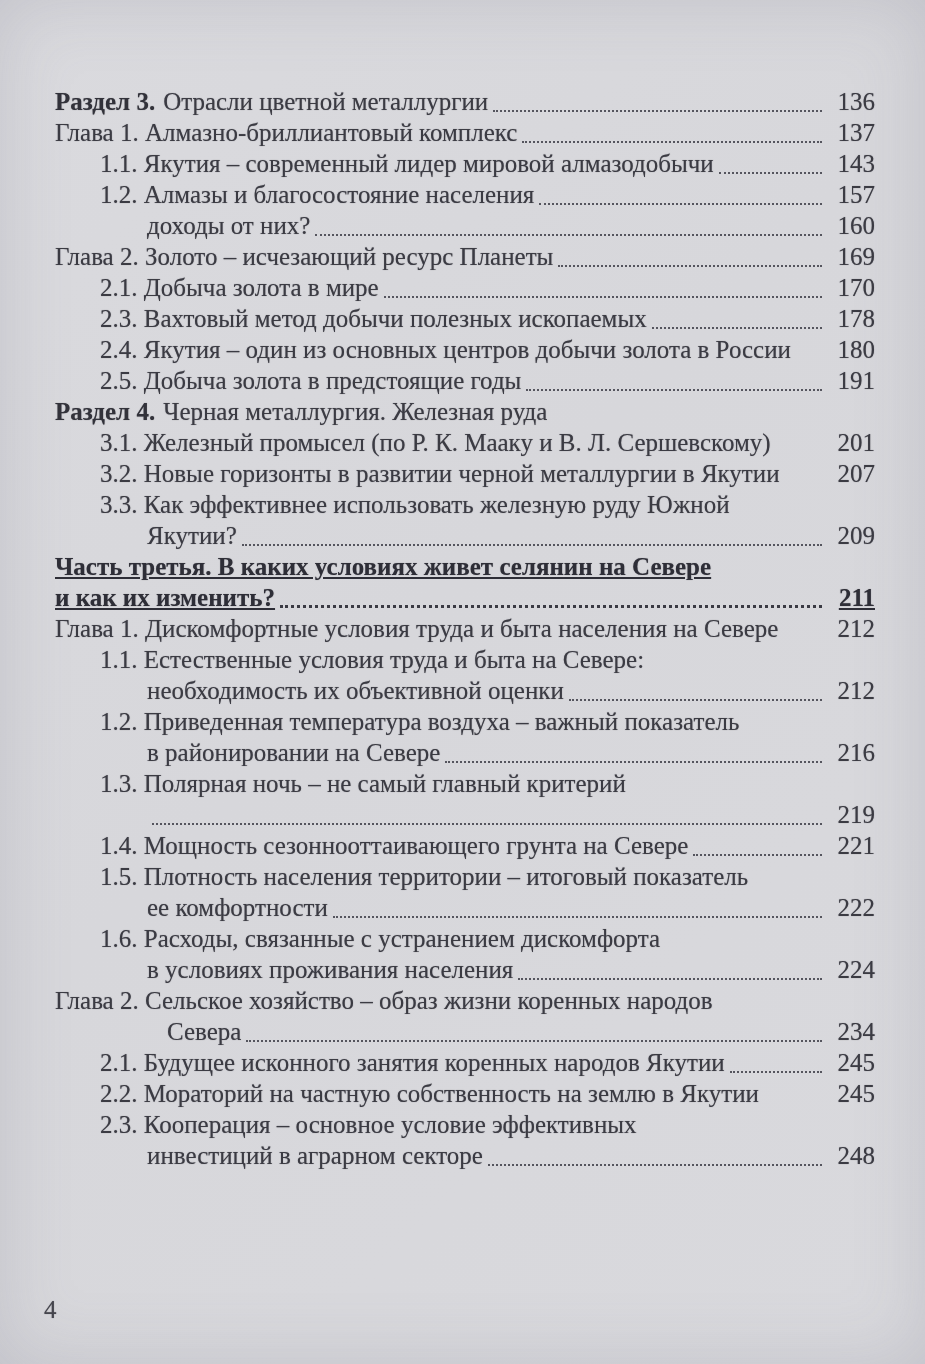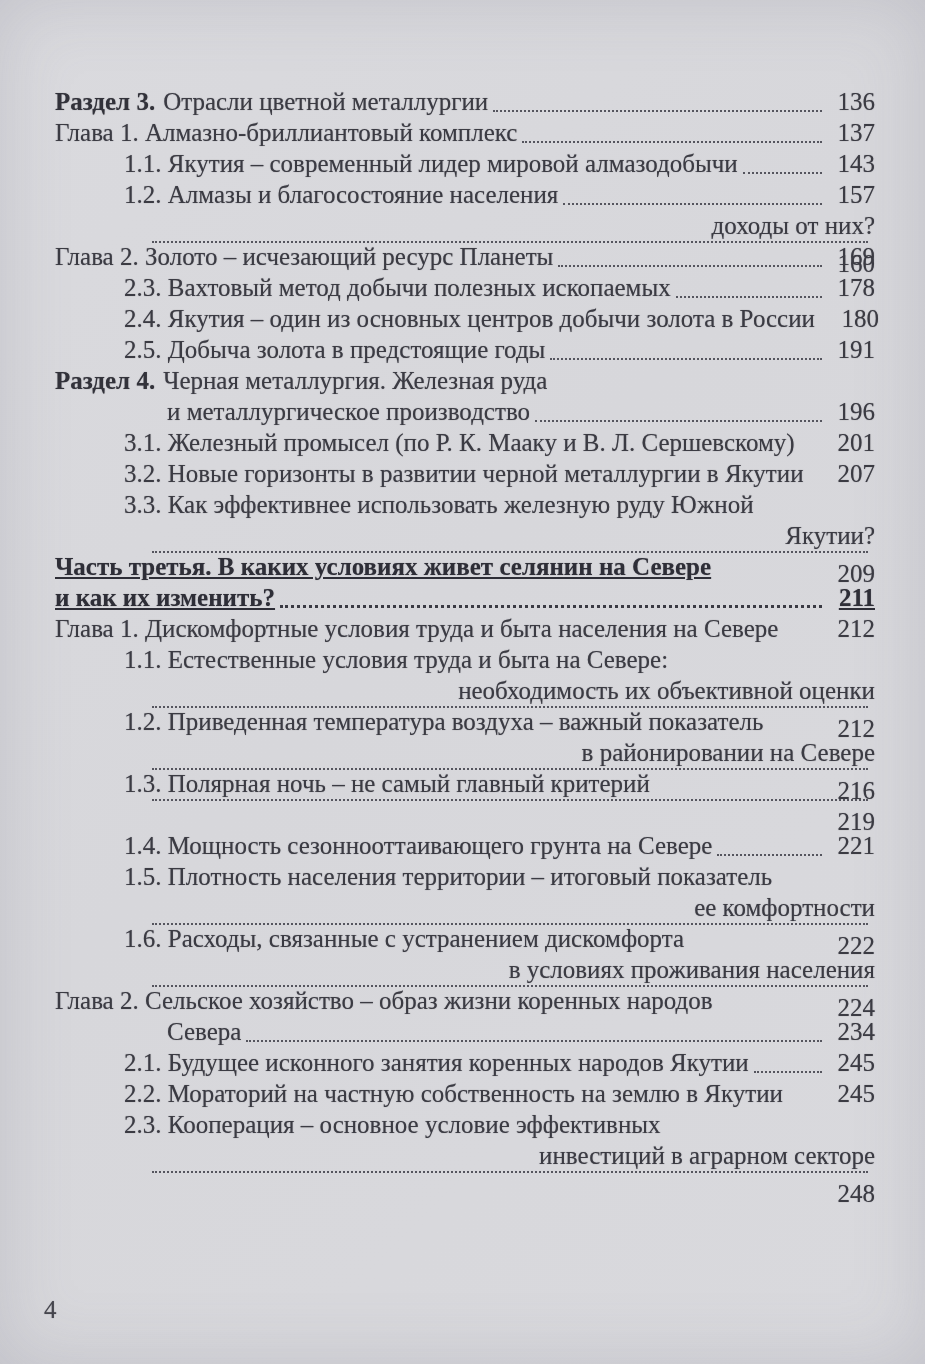--- a/index.html
+++ b/index.html
@@ -29,22 +29,22 @@
     display: flex;
     align-items: flex-end;
     height: 31px;
     font-size: 25px;
     line-height: 31px;
     padding-right: 50px;
     white-space: nowrap;
     text-shadow: 0 0 1px rgba(59,59,67,0.55);
   }
   .indent-0 { padding-left: 55px; }
-  .indent-1 { padding-left: 100px; margin-left: 24px; }
-  .indent-2 { padding-left: 147px; flex-direction: column; }
+  .indent-1 { padding-left: 100px; }
+  .indent-2 { padding-left: 147px; }
   .indent-3 { padding-left: 167px; }
   .row.bold { font-weight: bold; color: #2e2e37; text-decoration: underline; }
   .prefix { font-weight: bold; margin-right: 8px; color: #32323a; }
   .txt { flex: 0 0 auto; }
   .leader {
     flex: 1 1 auto;
     min-width: 6px;
     border-bottom: 2px dotted #55555e;
     margin: 0 7px 5px 5px;
     align-self: stretch;
@@ -95,42 +95,42 @@
         <span class="txt">доходы от них?</span>
         <span class="leader"></span>
         <span class="pg">160</span>
       </div>
       <div class="row indent-0">
         <span class="txt">Глава 2. Золото – исчезающий ресурс Планеты</span>
         <span class="leader"></span>
         <span class="pg">169</span>
       </div>
       <div class="row indent-1">
+        <span class="txt">2.1. Добыча золота в мире</span>
+        <span class="leader"></span>
+        <span class="pg">170</span>
+      </div>
+      <div class="row indent-1">
         <span class="txt">2.3. Вахтовый метод добычи полезных ископаемых</span>
         <span class="leader"></span>
         <span class="pg">178</span>
       </div>
       <div class="row indent-1">
         <span class="txt">2.4. Якутия – один из основных центров добычи золота в России</span>
         <span class="leader hidden-dots"></span>
         <span class="pg">180</span>
       </div>
       <div class="row indent-1">
         <span class="txt">2.5. Добыча золота в предстоящие годы</span>
         <span class="leader"></span>
         <span class="pg">191</span>
       </div>
       <div class="row indent-0">
         <span class="prefix">Раздел 4.</span>
         <span class="txt">Черная металлургия. Железная руда</span>
-      </div>
-      <div class="row indent-3">
-        <span class="txt">и металлургическое производство</span>
-        <span class="leader"></span>
-        <span class="pg">196</span>
       </div>
       <div class="row indent-1">
         <span class="txt">3.1. Железный промысел (по Р. К. Мааку и В. Л. Сершевскому)</span>
         <span class="leader hidden-dots"></span>
         <span class="pg">201</span>
       </div>
       <div class="row indent-1">
         <span class="txt">3.2. Новые горизонты в развитии черной металлургии в Якутии</span>
         <span class="leader hidden-dots"></span>
         <span class="pg">207</span>

